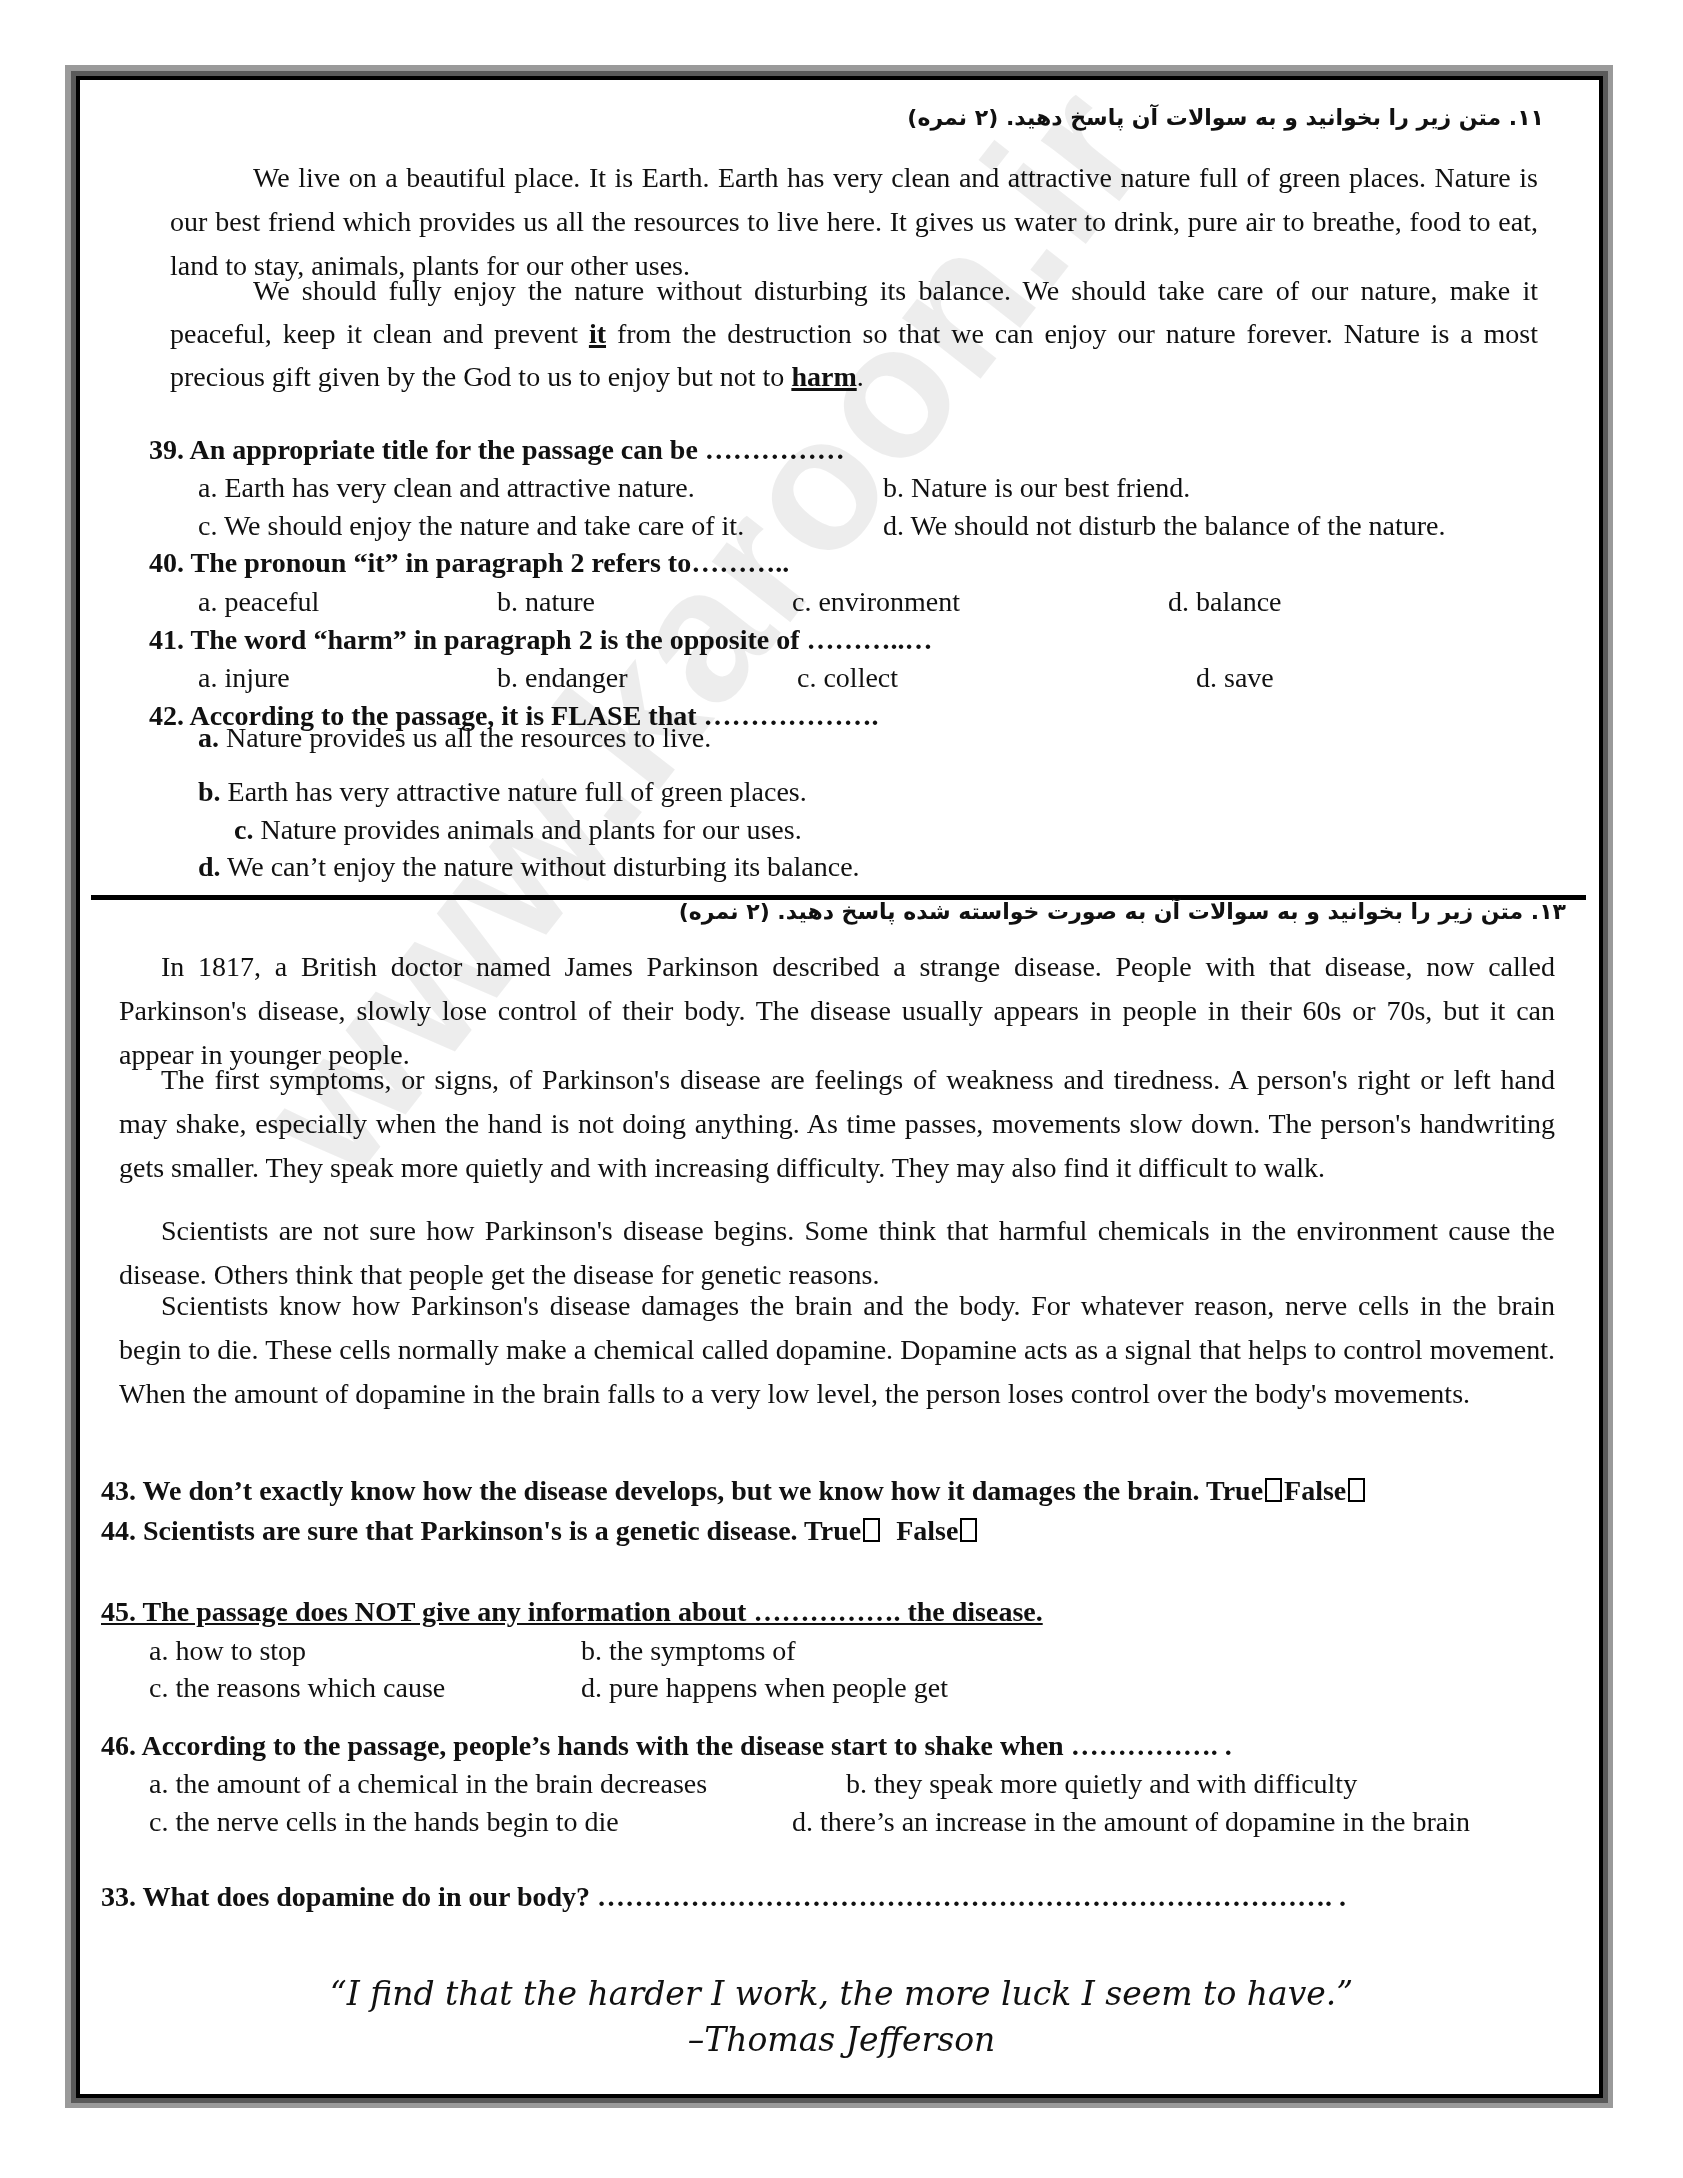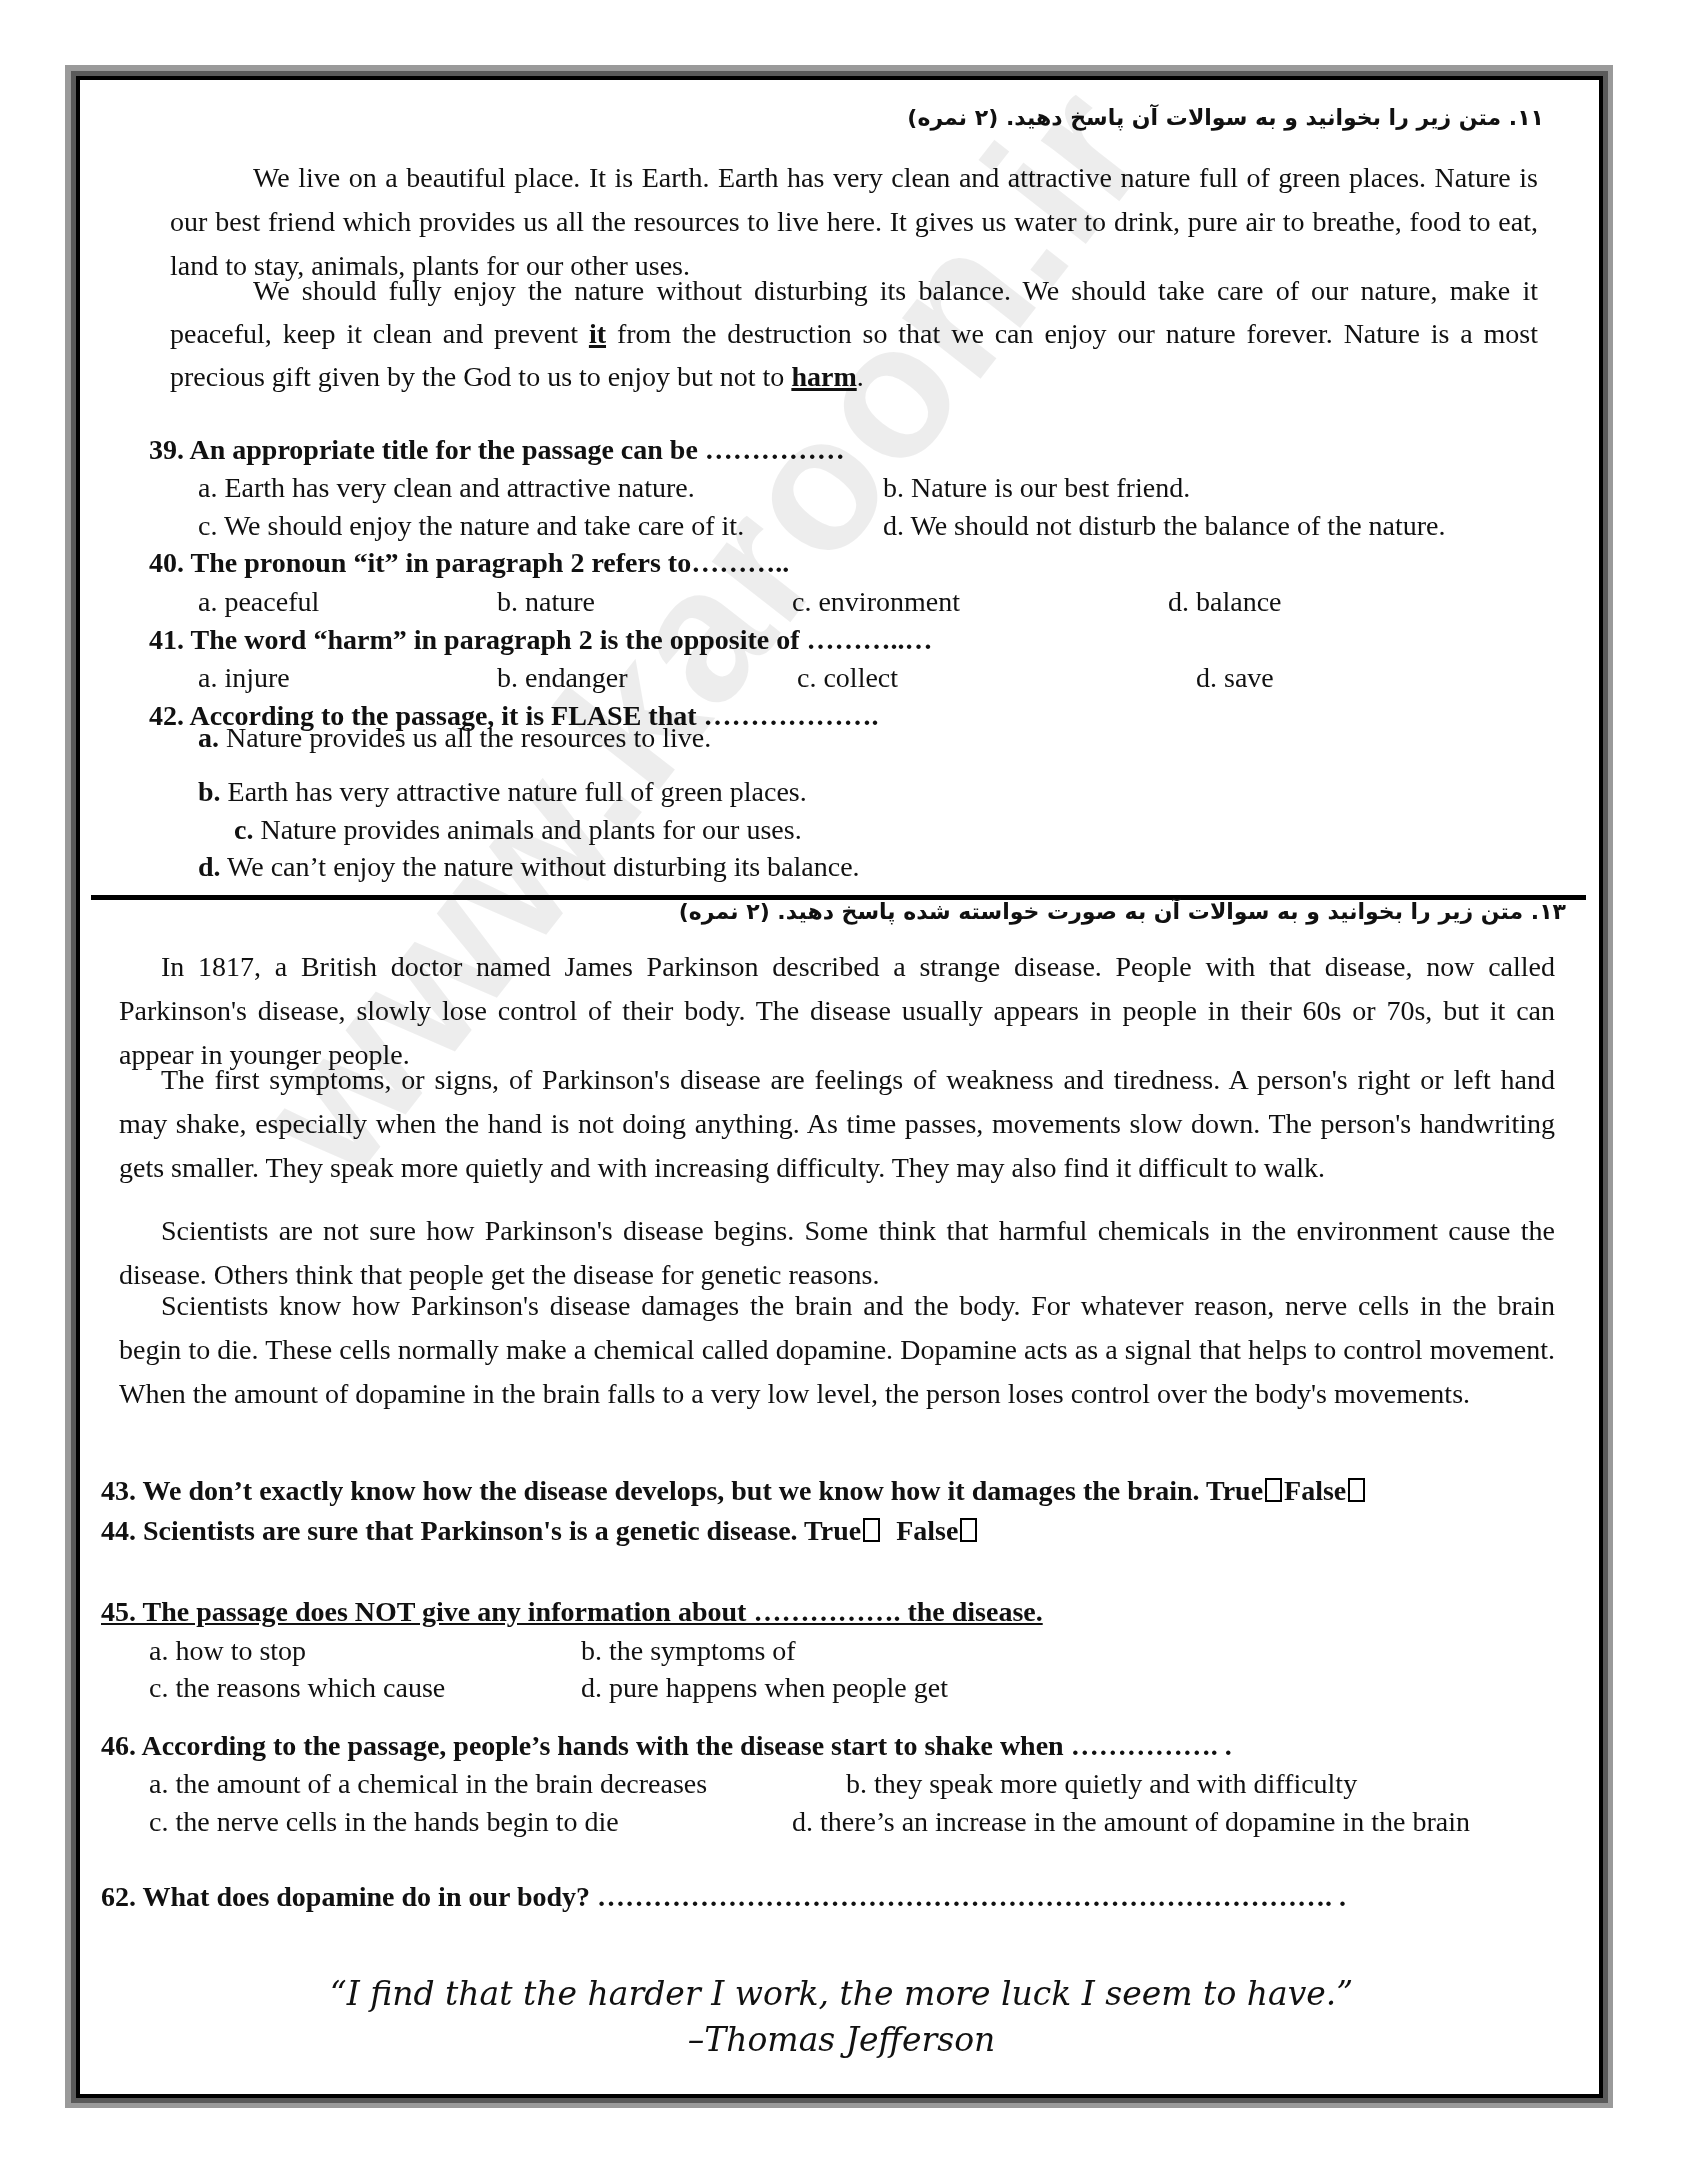--- a/index.html
+++ b/index.html
@@ -83,17 +83,17 @@
 <div class="abs opt" style="left:581px; top:1635px;">b. the symptoms of</div>
 <div class="abs opt" style="left:149px; top:1672px;">c. the reasons which cause</div>
 <div class="abs opt" style="left:581px; top:1672px;">d. pure happens when people get</div>
 
 <div class="abs q" style="left:101px; top:1730px;">46. According to the passage, people’s hands with the disease start to shake when ……………. .</div>
 <div class="abs opt" style="left:149px; top:1768px;">a. the amount of a chemical in the brain decreases</div>
 <div class="abs opt" style="left:846px; top:1768px;">b. they speak more quietly and with difficulty</div>
 <div class="abs opt" style="left:149px; top:1806px;">c. the nerve cells in the hands begin to die</div>
 <div class="abs opt" style="left:792px; top:1806px;">d. there’s an increase in the amount of dopamine in the brain</div>
 
-<div class="abs q" style="left:101px; top:1881px;">62. What does dopamine do in our body? ……………………………………………………………………. .</div>
+<div class="abs q" style="left:101px; top:1881px;">33. What does dopamine do in our body? ……………………………………………………………………. .</div>
 
 <div class="abs quote" style="left:0; width:1683px; text-align:center; top:1974px;">“I find that the harder I work, the more luck I seem to have.”</div>
 <div class="abs quote" style="left:0; width:1683px; text-align:center; top:2020px;">–Thomas Jefferson</div>
 
 
 </body></html>

